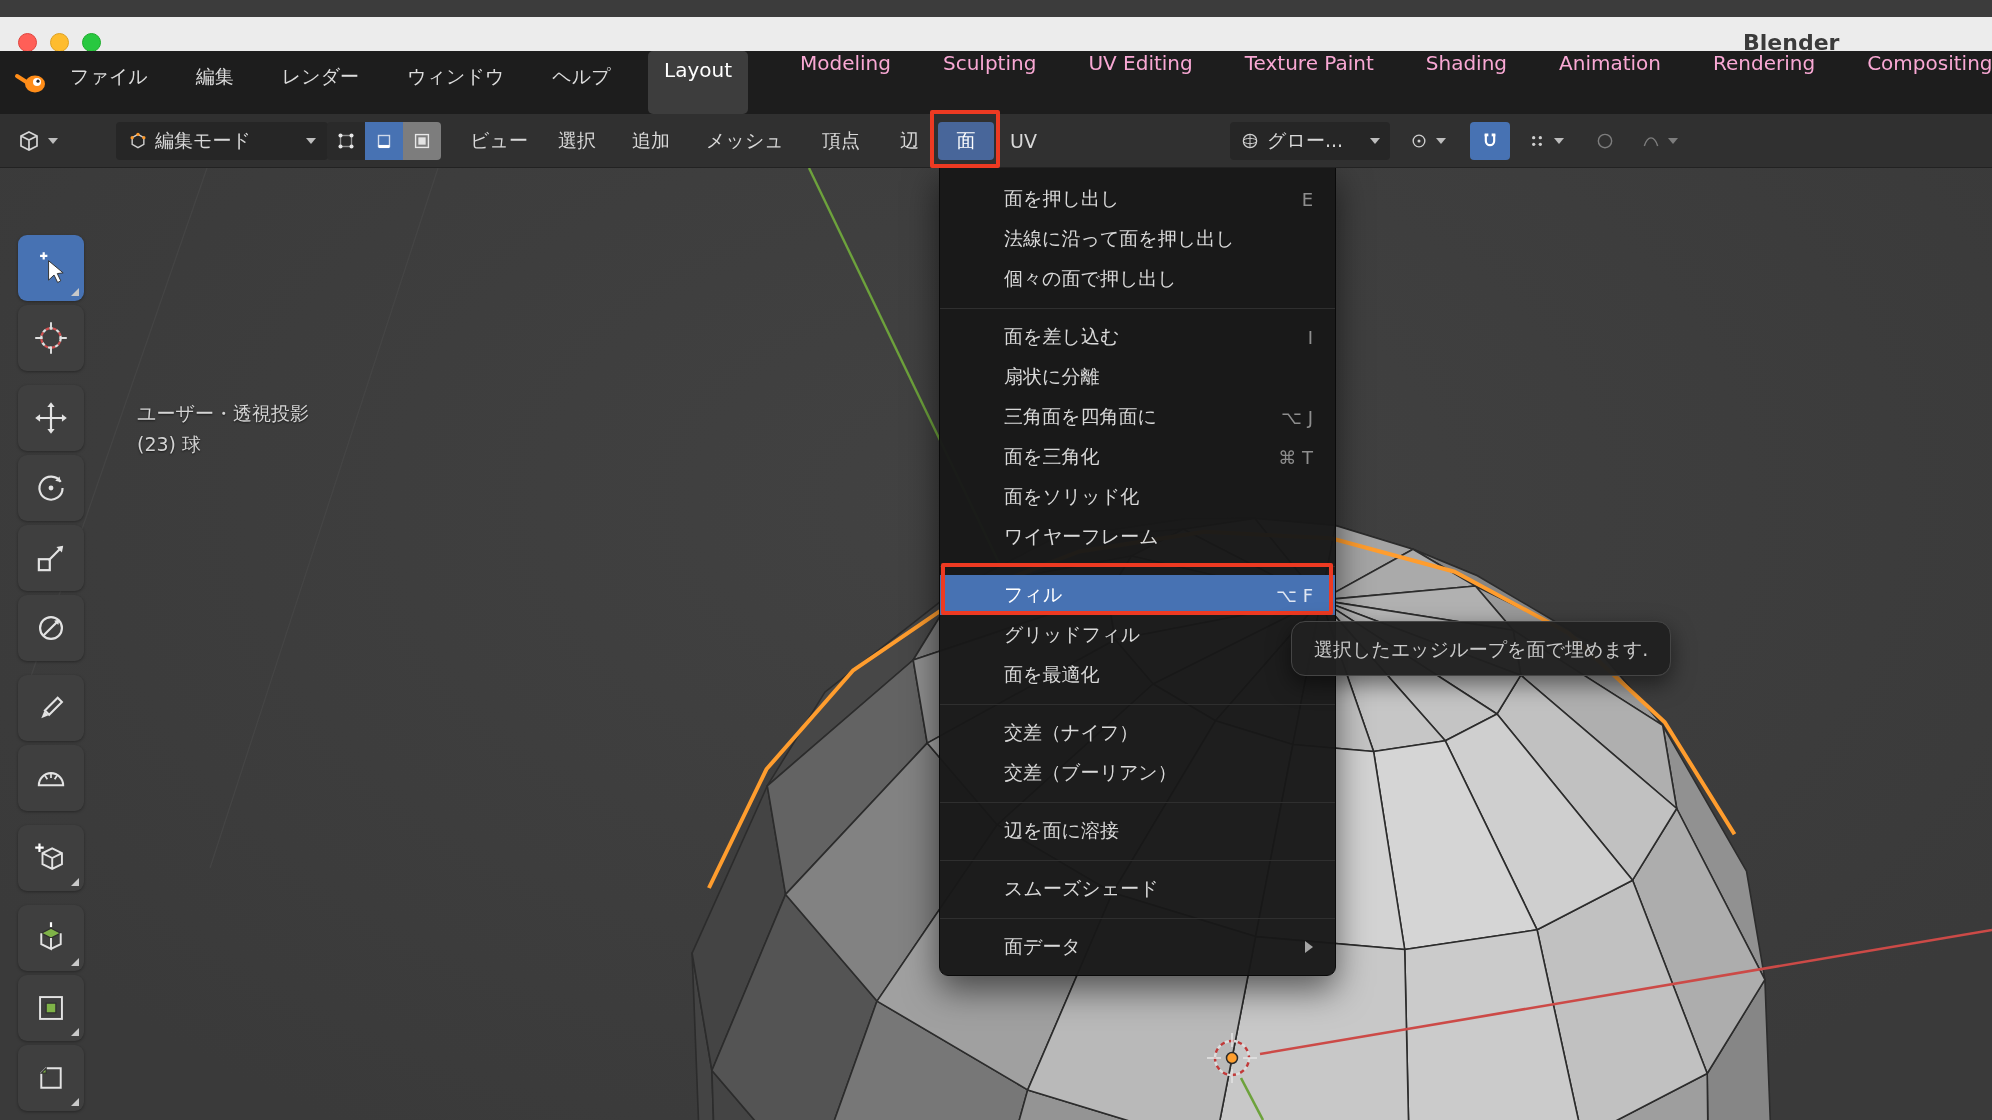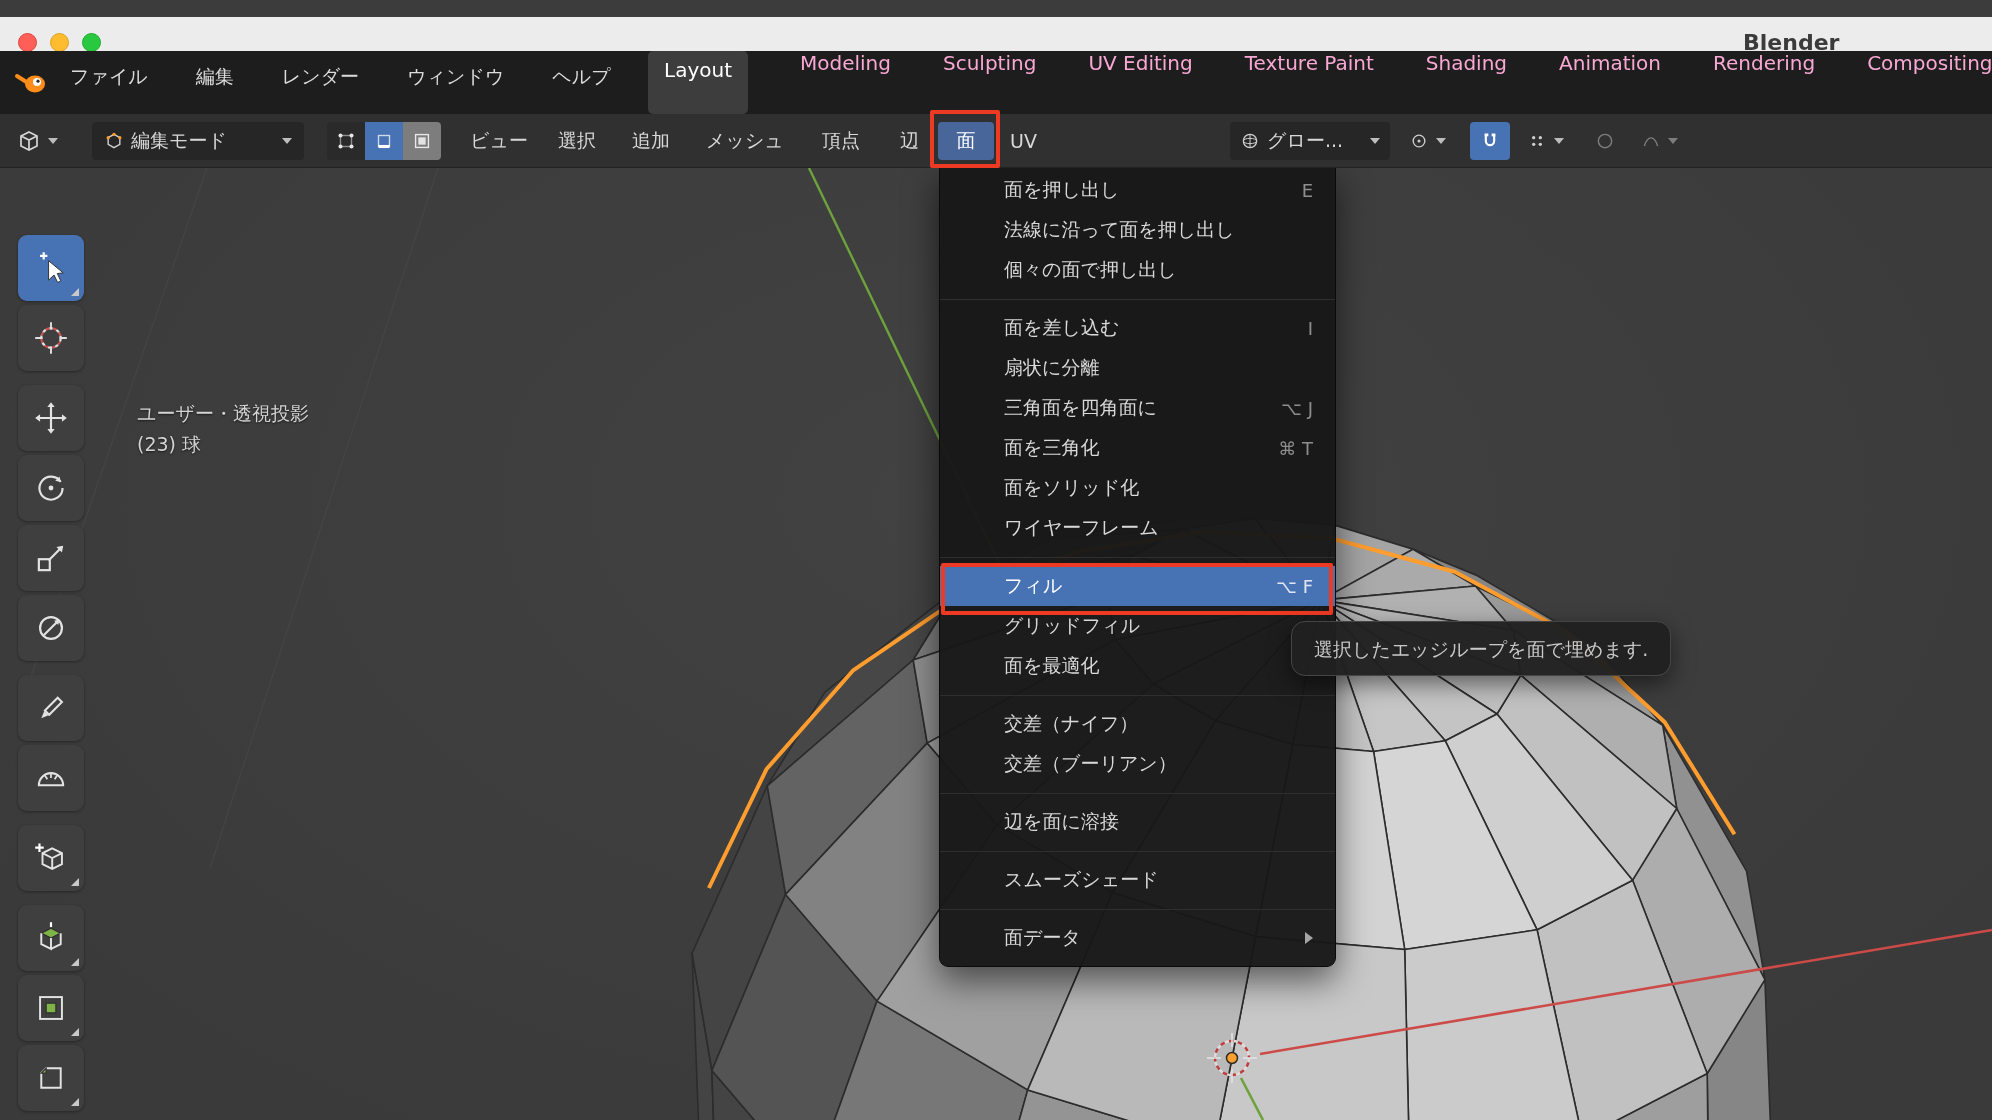--- a/index.html
+++ b/index.html
@@ -55,21 +55,21 @@
 
   
   .viewport { position:absolute; left:0; top:168px; width:1992px; height:952px;
     background:radial-gradient(ellipse at 50% 35%, #424242 0%, #3a3a3a 85%); }
   .vinfo { position:absolute; left:137px; top:230px; z-index:12; color:#d4d4d4; font-size:19px;
     line-height:31px; text-shadow:0 1px 2px rgba(0,0,0,.6); white-space:nowrap; }
 
   
   .face-menu { position:absolute; left:939px; top:167px; width:397px; z-index:40;
     background:rgba(24,24,24,.97); border:1px solid #0a0a0a; border-radius:0 0 9px 9px;
-    box-shadow:0 14px 34px rgba(0,0,0,.55); padding:2px 0 8px 0; }
+    box-shadow:0 14px 34px rgba(0,0,0,.55); padding:11px 0 8px 0; }
   .mi { height:40px; display:flex; align-items:center; padding:0 22px 0 64px;
     color:#d9d9d9; font-size:19px; white-space:nowrap; }
   .mi .sc { margin-left:auto; color:#8e8e8e; font-size:18px; }
   .mi.hl { background:#4772b3; color:#ffffff; }
   .mi.hl .sc { color:#dfe6f2; }
   .msep { height:1px; background:#2f2f2f; margin:9px 0 8px 0; }
   .subarrow { margin-left:auto; width:0; height:0; border-left:8px solid #a5a5a5;
     border-top:6px solid transparent; border-bottom:6px solid transparent; }
 
   
@@ -128,21 +128,21 @@
 </div>
 
 <div class="vheader">
   <div class="hbtn" style="left:8px; width:58px;">
     <svg class="icon" width="24" height="24" viewBox="0 0 24 24">
       <path d="M12 3 L20 7 V17 L12 21 L4 17 V7 Z M4 7 L12 11 L20 7 M12 11 V21" fill="none" stroke="#d6d6d6" stroke-width="1.7"></path>
     </svg>
     <div class="chv"></div>
   </div>
 
-  <div class="hbtn dd" style="left:92px; width:212px; justify-content:center; padding:0 12px;">
+  <div class="hbtn dd" style="left:116px; width:212px; justify-content:center; padding:0 12px;">
     <svg class="icon" width="20" height="20" viewBox="0 0 24 24">
       <path d="M5 8 L12 4 L19 8 V16 L12 20 L5 16 Z" fill="none" stroke="#cfcfcf" stroke-width="1.7"></path>
       <circle cx="5" cy="8" r="2" fill="#ff9a2a"></circle>
         <circle cx="19" cy="8" r="2" fill="#ff9a2a"></circle>
         <circle cx="12" cy="4" r="2" fill="#ff9a2a"></circle>
     </svg>
     <span>編集モード</span>
     <div class="chv" style="margin-left:auto;"></div>
   </div>
 

